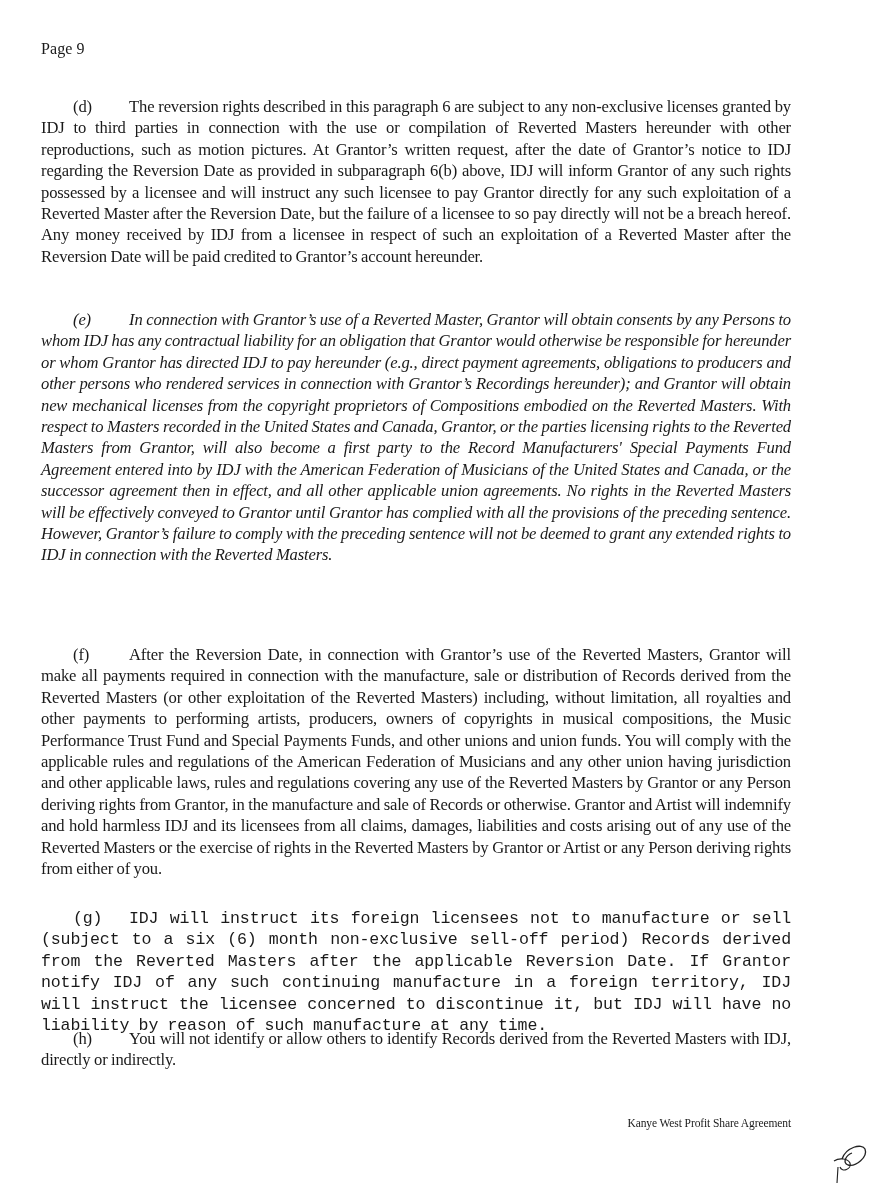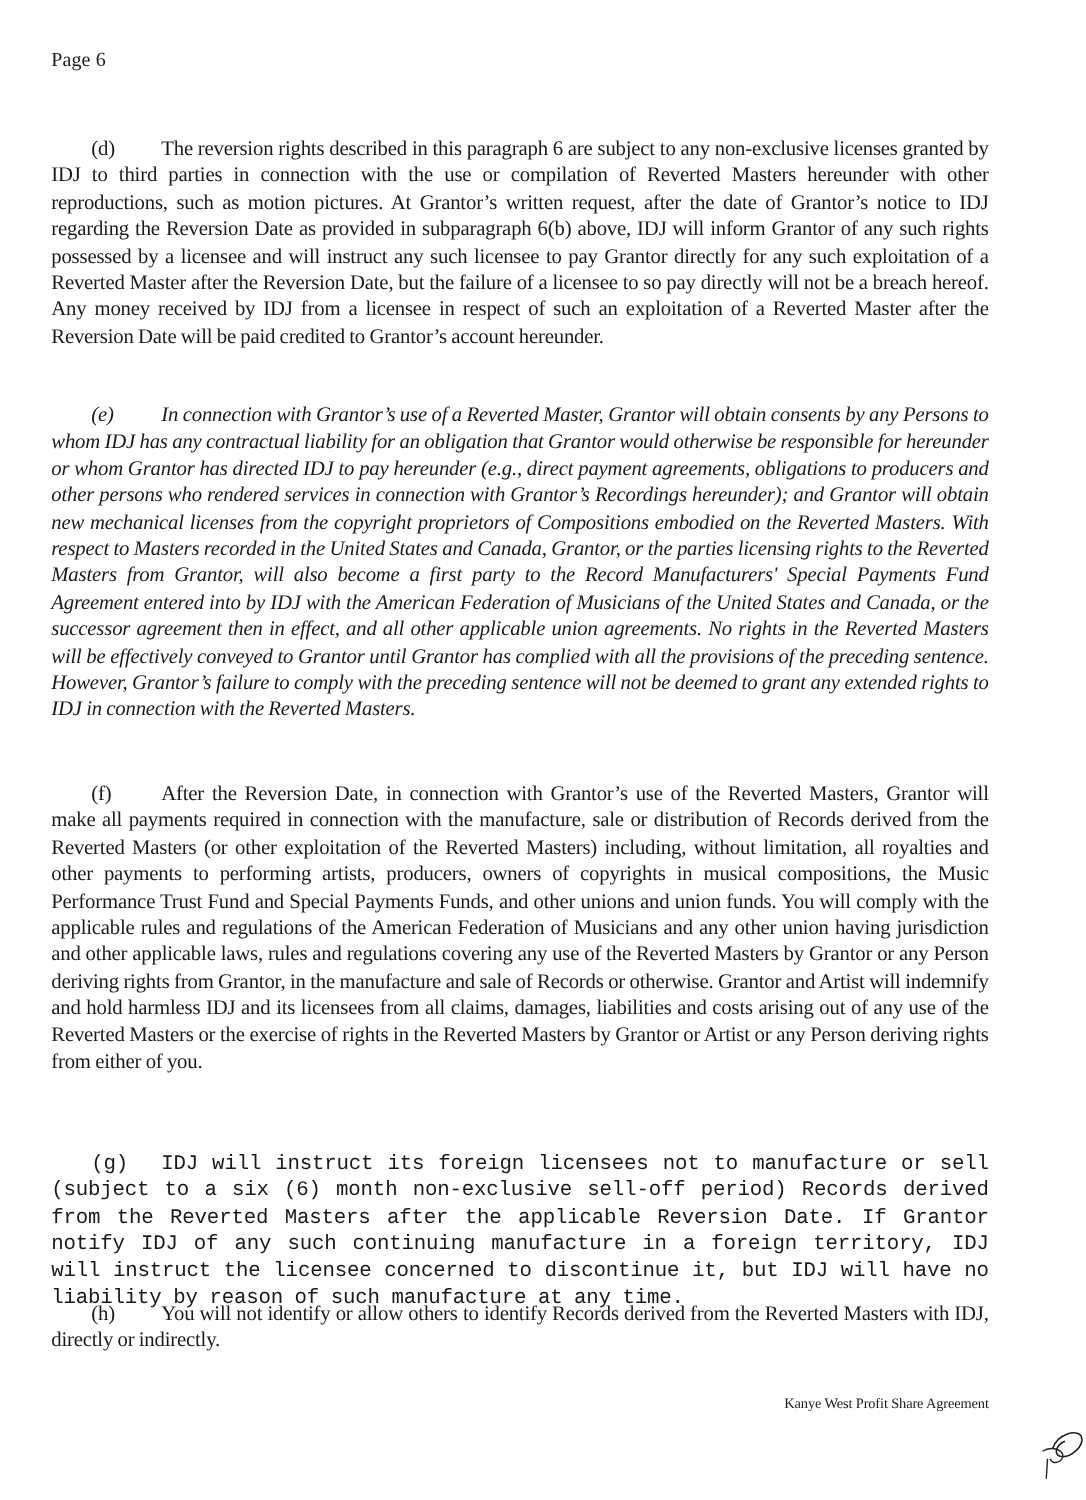--- a/index.html
+++ b/index.html
@@ -24,51 +24,50 @@
     }
     .body-text {
       position: absolute;
       left: 41px;
       width: 750px;
       font-size: 16.6px;
       line-height: 21.4px;
       text-align: justify;
       letter-spacing: -0.15px;
       word-spacing: -0.5px;
-      margin-top: 12px;
     }
     .body-text .para-label {
       display: inline-block;
       margin-left: 32px;
       width: 56px;
     }
     #para-d { top: 96px; }
     #para-e { top: 309px; font-style: italic; }
-    #para-f { top: 612px; }
+    #para-f { top: 644px; }
     #para-g { top: 908px; font-family: Liberation Mono, monospace; }
     #para-h { top: 1028px; }
     .footer {
       position: absolute;
       right: 78px;
       top: 1117px;
       font-size: 11.5px;
       letter-spacing: -0.1px;
     }
     .signature {
       position: absolute;
       left: 828px;
       top: 1137px;
       width: 40px;
       height: 48px;
     }
   </style>
 </head>
 <body>
 
-<div class="page-header">Page 6</div>
+<div class="page-header">Page 9</div>
 
 <div id="para-d" class="body-text">
   <span class="para-label">(d)</span><span>The reversion rights described in this paragraph 6 are subject to any non-exclusive licenses granted by IDJ to third parties in connection with the use or compilation of Reverted Masters hereunder with other reproductions, such as motion pictures. At Grantor’s written request, after the date of Grantor’s notice to IDJ regarding the Reversion Date as provided in subparagraph 6(b) above, IDJ will inform Grantor of any such rights possessed by a licensee and will instruct any such licensee to pay Grantor directly for any such exploitation of a Reverted Master after the Reversion Date, but the failure of a licensee to so pay directly will not be a breach hereof. Any money received by IDJ from a licensee in respect of such an exploitation of a Reverted Master after the Reversion Date will be paid credited to Grantor’s account hereunder.</span>
 </div>
 
 <div id="para-e" class="body-text">
   <span class="para-label">(e)</span><span>In connection with Grantor’s use of a Reverted Master, Grantor will obtain consents by any Persons to whom IDJ has any contractual liability for an obligation that Grantor would otherwise be responsible for hereunder or whom Grantor has directed IDJ to pay hereunder (e.g., direct payment agreements, obligations to producers and other persons who rendered services in connection with Grantor’s Recordings hereunder); and Grantor will obtain new mechanical licenses from the copyright proprietors of Compositions embodied on the Reverted Masters. With respect to Masters recorded in the United States and Canada, Grantor, or the parties licensing rights to the Reverted Masters from Grantor, will also become a first party to the Record Manufacturers' Special Payments Fund Agreement entered into by IDJ with the American Federation of Musicians of the United States and Canada, or the successor agreement then in effect, and all other applicable union agreements. No rights in the Reverted Masters will be effectively conveyed to Grantor until Grantor has complied with all the provisions of the preceding sentence. However, Grantor’s failure to comply with the preceding sentence will not be deemed to grant any extended rights to IDJ in connection with the Reverted Masters.</span>
 </div>
 
 <div id="para-f" class="body-text">

